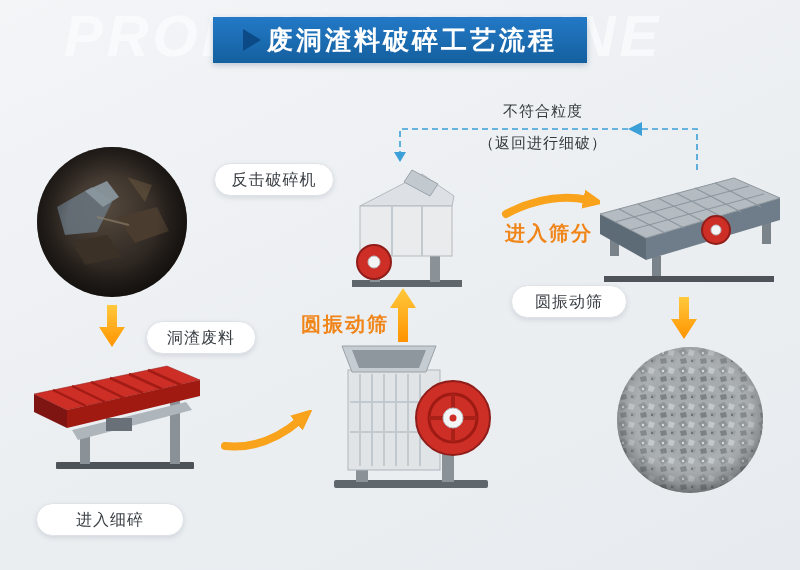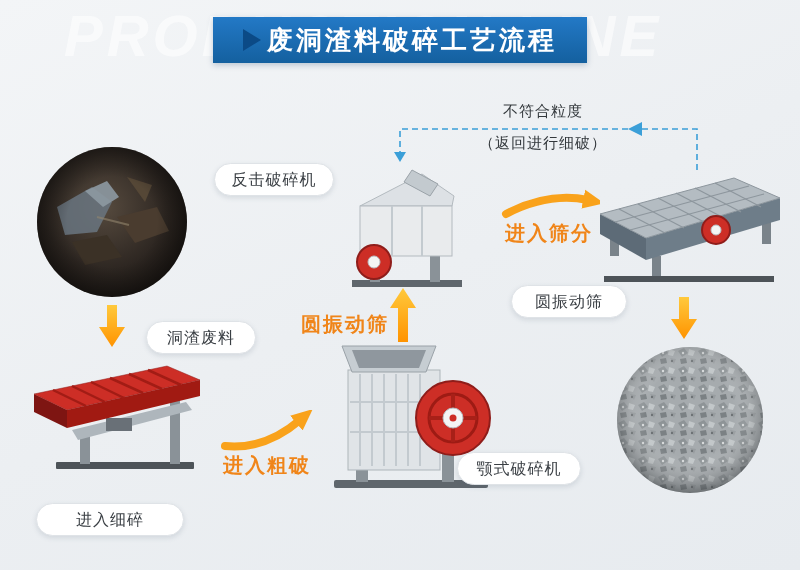--- a/index.html
+++ b/index.html
@@ -122,21 +122,20 @@
   <div class="label-box" style="left:36px; top:503px; width:148px;">进入细碎</div>
 
   <svg class="abs" style="left:220px; top:410px;" width="95" height="45" viewBox="0 0 95 45">
     <defs>
       <marker id="mh1" viewBox="0 0 10 10" refX="2" refY="5" markerWidth="3" markerHeight="3" orient="auto">
         <path d="M0,1 L9,5 L0,9 Z" class="swoosh-head"></path>
       </marker>
     </defs>
     <path class="swoosh" d="M5,36 Q45,40 80,10" marker-end="url(#mh1)"></path>
   </svg>
-  <div class="step-text" style="left:223px; top:452px;">进入粗破</div>
 
   <svg class="abs" style="left:326px; top:330px;" width="170" height="165" viewBox="0 0 170 165">
     <rect x="8" y="150" width="154" height="8" rx="2" fill="#5f666c"></rect>
     <rect x="30" y="118" width="12" height="34" fill="#8a9298"></rect>
     <rect x="116" y="118" width="12" height="34" fill="#8a9298"></rect>
     <rect x="22" y="40" width="92" height="100" fill="#e0e4e7" stroke="#adb5ba"></rect>
     <g stroke="#c3cacf" stroke-width="2">
       <line x1="34" y1="44" x2="34" y2="136"></line>
         <line x1="46" y1="44" x2="46" y2="136"></line>
       <line x1="58" y1="44" x2="58" y2="136"></line>
@@ -153,21 +152,20 @@
     <g stroke="#a82018" stroke-width="4">
       <line x1="127" y1="78" x2="127" y2="64"></line>
         <line x1="127" y1="98" x2="127" y2="112"></line>
       <line x1="117" y1="88" x2="103" y2="88"></line>
         <line x1="137" y1="88" x2="151" y2="88"></line>
     </g>
     <circle cx="127" cy="88" r="10" fill="#f4f5f5" stroke="#b9c0c5"></circle>
     <circle class="red-part" cx="127" cy="88" r="3.5"></circle>
   </svg>
 
-  <div class="label-box" style="left:457px; top:452px; width:124px;">颚式破碎机</div>
 
   <div class="step-text" style="left:301px; top:311px;">圆振动筛</div>
   <svg class="abs" style="left:390px; top:288px;" width="26" height="54" viewBox="0 0 26 54">
     <defs>
         <linearGradient id="yg3" x1="0" y1="0" x2="0" y2="1">
       <stop offset="0%" style="stop-color:var(--arrow-yellow-top,#ffc93c)"></stop>
       <stop offset="100%" style="stop-color:var(--arrow-yellow-bottom,#ff9300)"></stop>
     </linearGradient>
       </defs>
     <polygon points="13,0 26,20 18,20 18,54 8,54 8,20 0,20" fill="url(#yg3)"></polygon>

